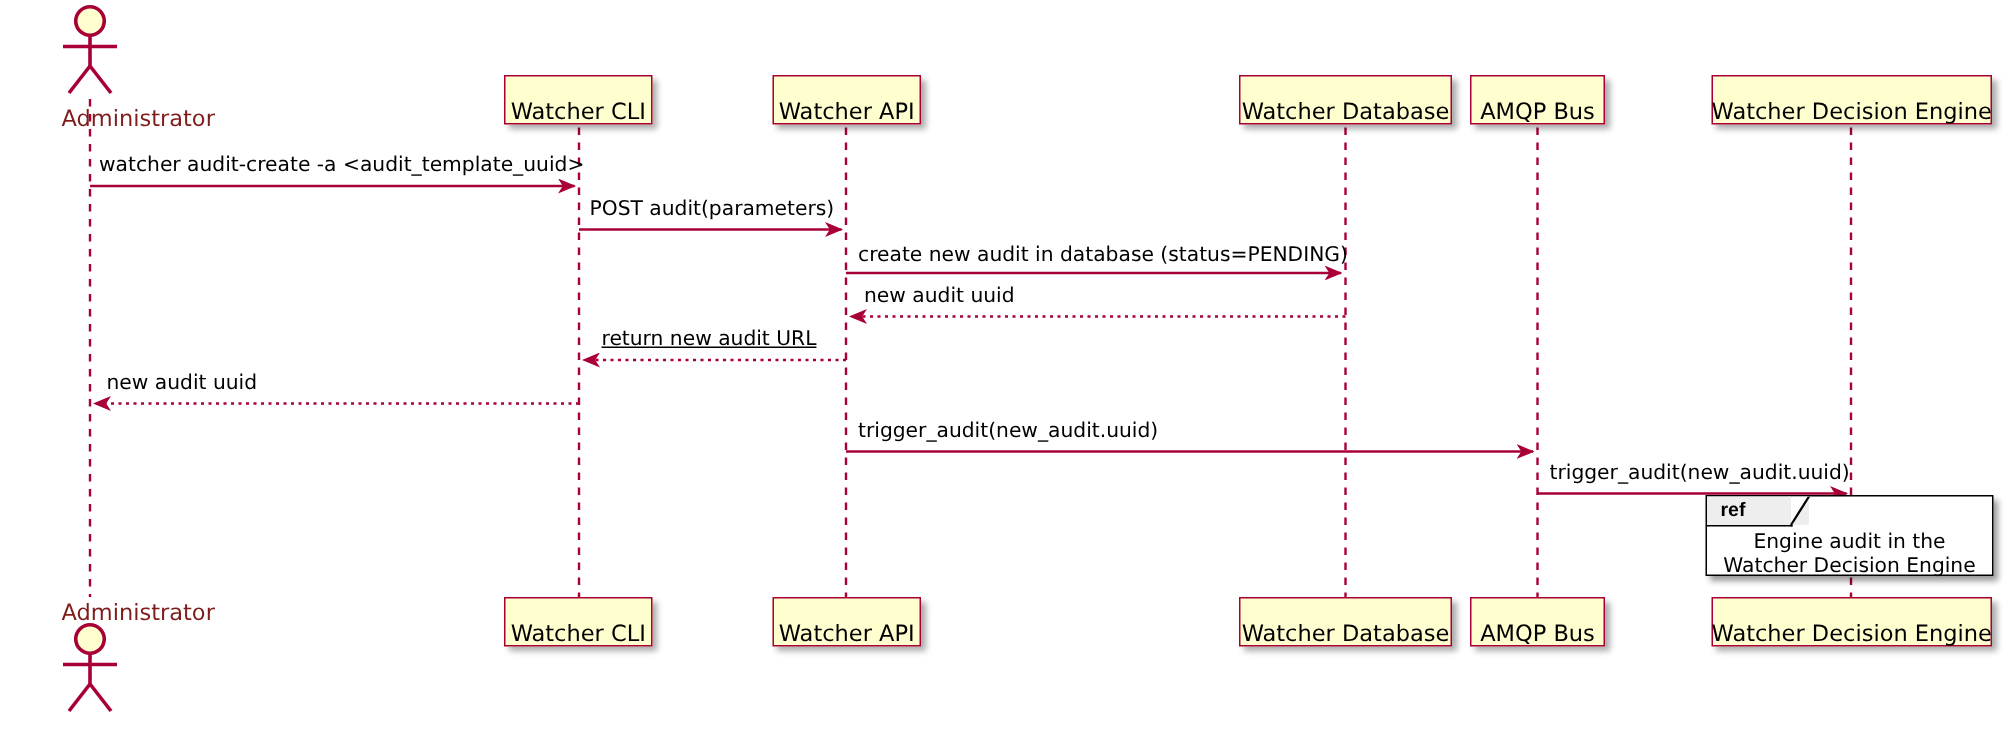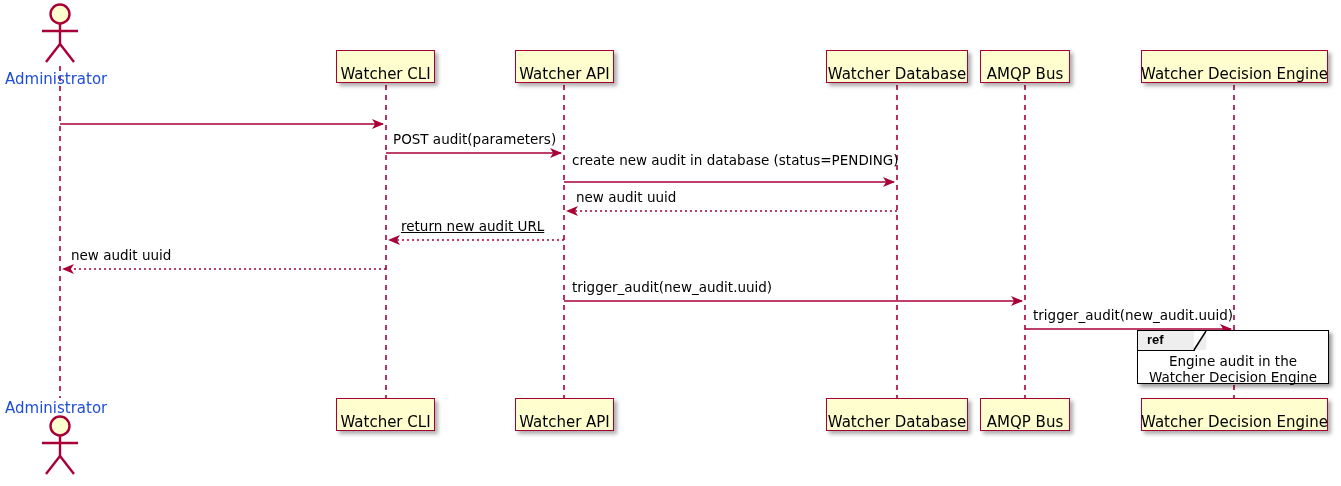--- a/index.html
+++ b/index.html
@@ -34,22 +34,23 @@
     line-height: 1;
     display: flex;
     align-items: flex-end;
     justify-content: center;
     white-space: nowrap;
     box-shadow: 3px 3px 4px rgba(0,0,0,0.33);
   }
   .actor-label {
     position: absolute;
     font-size: 15px;
-    color: #1d4ed8;
+    color: #7f1d1d;
     white-space: nowrap;
+    margin-left: 36px;
   }
   .msg-label {
     position: absolute;
     font-size: 13.5px;
     color: #000000;
     white-space: nowrap;
     line-height: 1;
   }
   .ref-box {
     position: absolute;
@@ -181,24 +182,25 @@
     <span>Watcher Decision Engine</span>
   </div>
 
   <div class="actor-label" style="left:5px; top:70px;">
     <span>Administrator</span>
   </div>
   <div class="actor-label" style="left:5px; top:399px;">
     <span>Administrator</span>
   </div>
 
+  <div class="msg-label" style="left:66px; top:104px;">watcher audit-create -a &lt;audit_template_uuid&gt;</div>
 
   <div class="msg-label" style="left:393px; top:133px;">POST audit(parameters)</div>
 
-  <div class="msg-label" style="left:572px; top:154px;">create new audit in database (status=PENDING)</div>
+  <div class="msg-label" style="left:572px; top:164px;">create new audit in database (status=PENDING)</div>
 
   <div class="msg-label" style="left:576px; top:191px;">new audit uuid</div>
 
   <div class="msg-label" style="left:401px; top:220px;text-decoration:underline;">return new audit URL</div>
 
   <div class="msg-label" style="left:71px; top:249px;">new audit uuid</div>
 
   <div class="msg-label" style="left:572px; top:281px;">trigger_audit(new_audit.uuid)</div>
 
   <div class="msg-label" style="left:1033px; top:309px;">trigger_audit(new_audit.uuid)</div>

